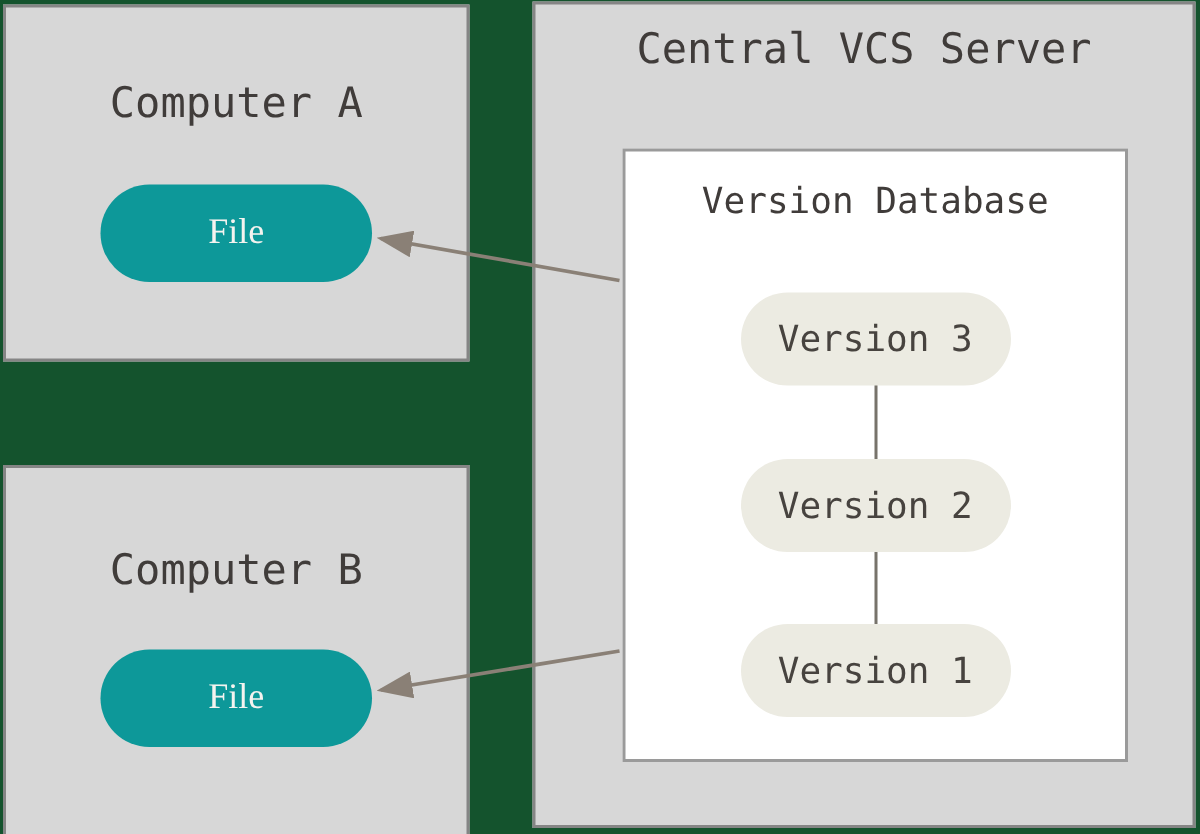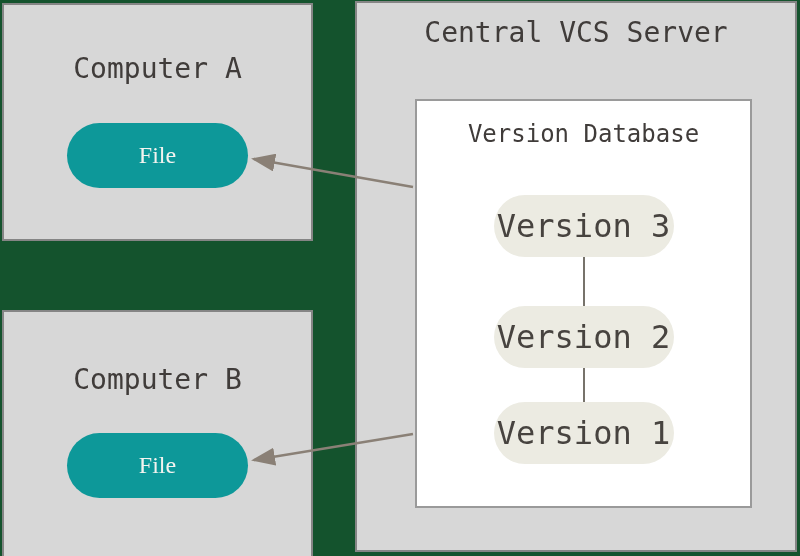--- a/index.html
+++ b/index.html
@@ -80,27 +80,27 @@
     position: absolute;
     left: 50%;
     margin-left: -90px;
     width: 180px;
     height: 62px;
     border-radius: 31px;
     background: #ecebe2;
     display: flex;
     align-items: center;
     justify-content: center;
-    font-size: 32px;
+    font-size: 24px;
     color: #47433f;
     z-index: 1;
   }
   .version-pill-3 { top: 94px;  }
   .version-pill-2 { top: 205px; text-align: center; }
-  .version-pill-1 { top: 301px; }
+  .version-pill-1 { top: 315px; }
   .connector {
     position: absolute;
     left: 50%;
     margin-left: -1px;
     width: 2px;
     background: #77736b;
     z-index: 0;
   }
   .connector-3-2 { top: 152px; height: 58px; }
   .connector-2-1 { top: 264px; height: 56px; }

